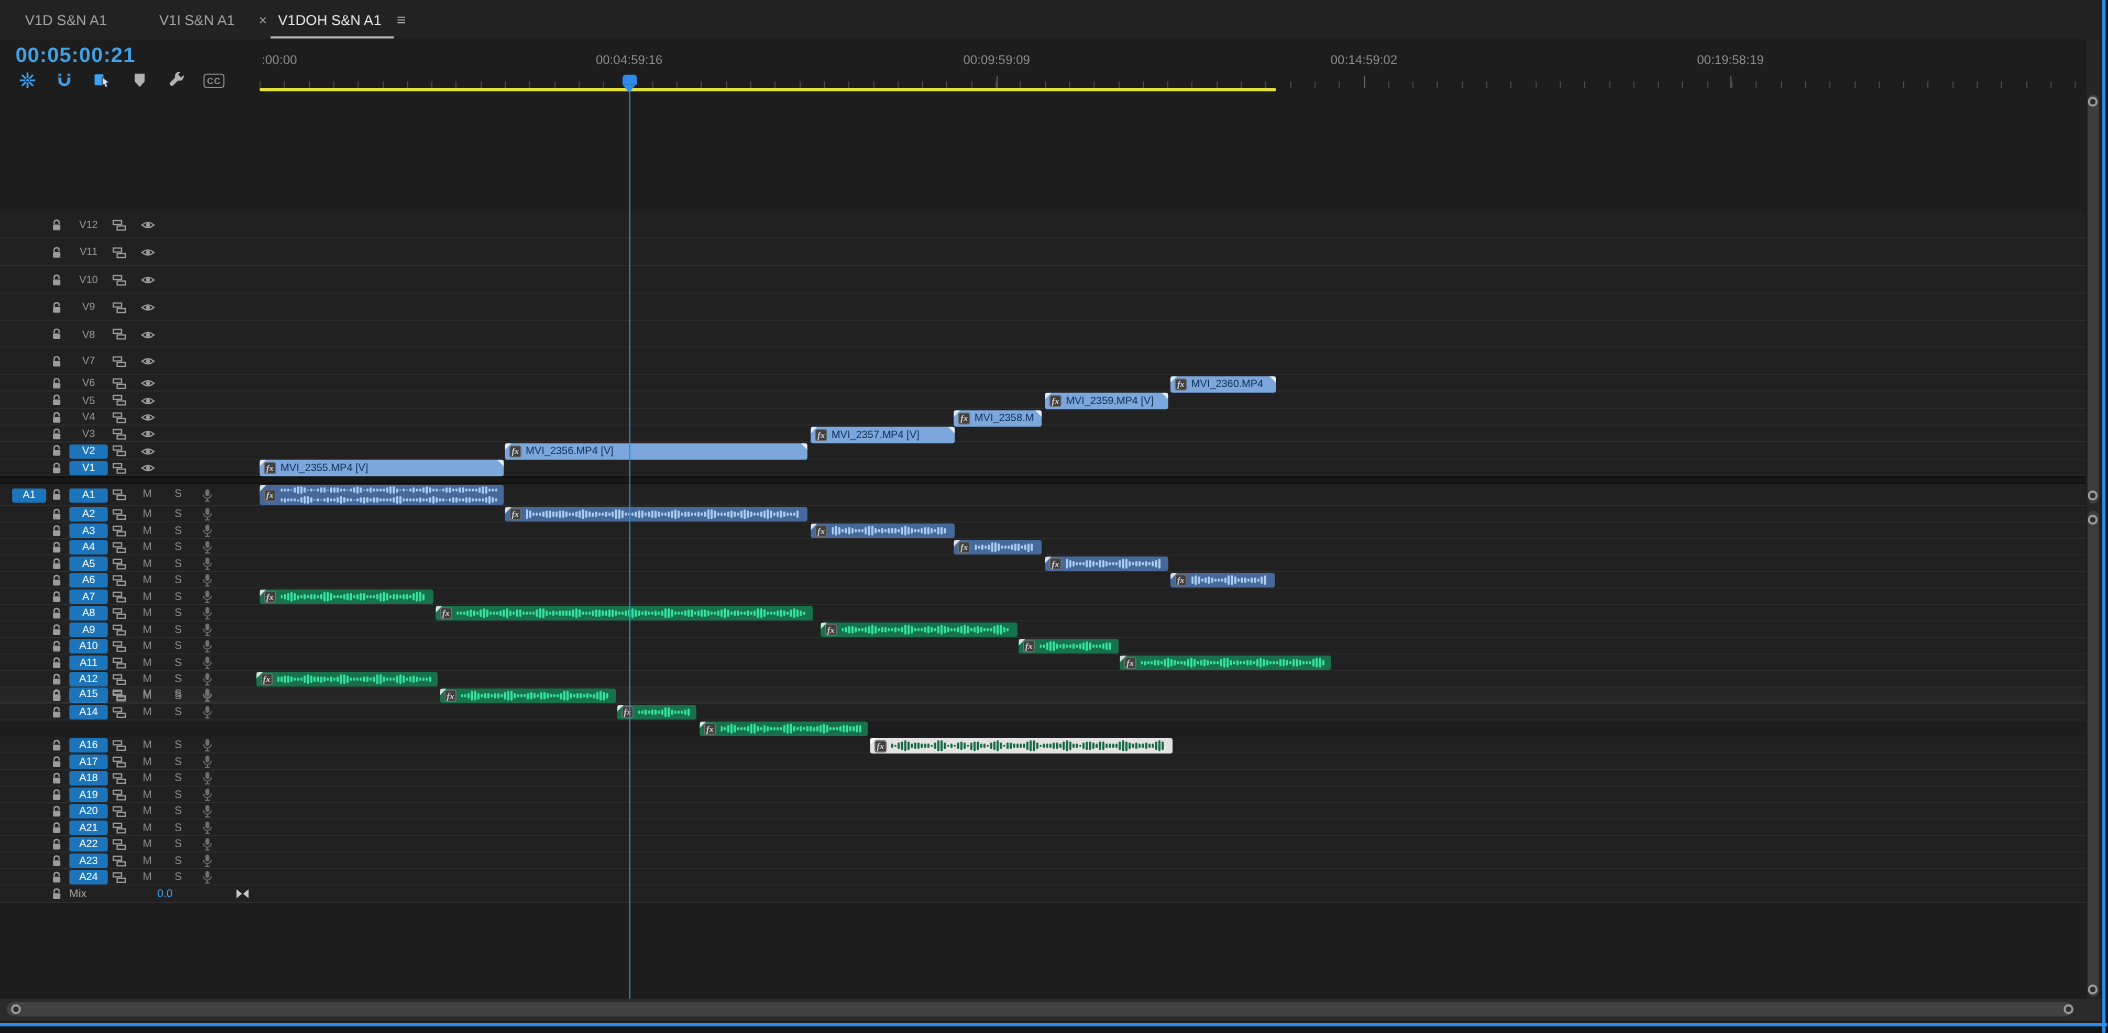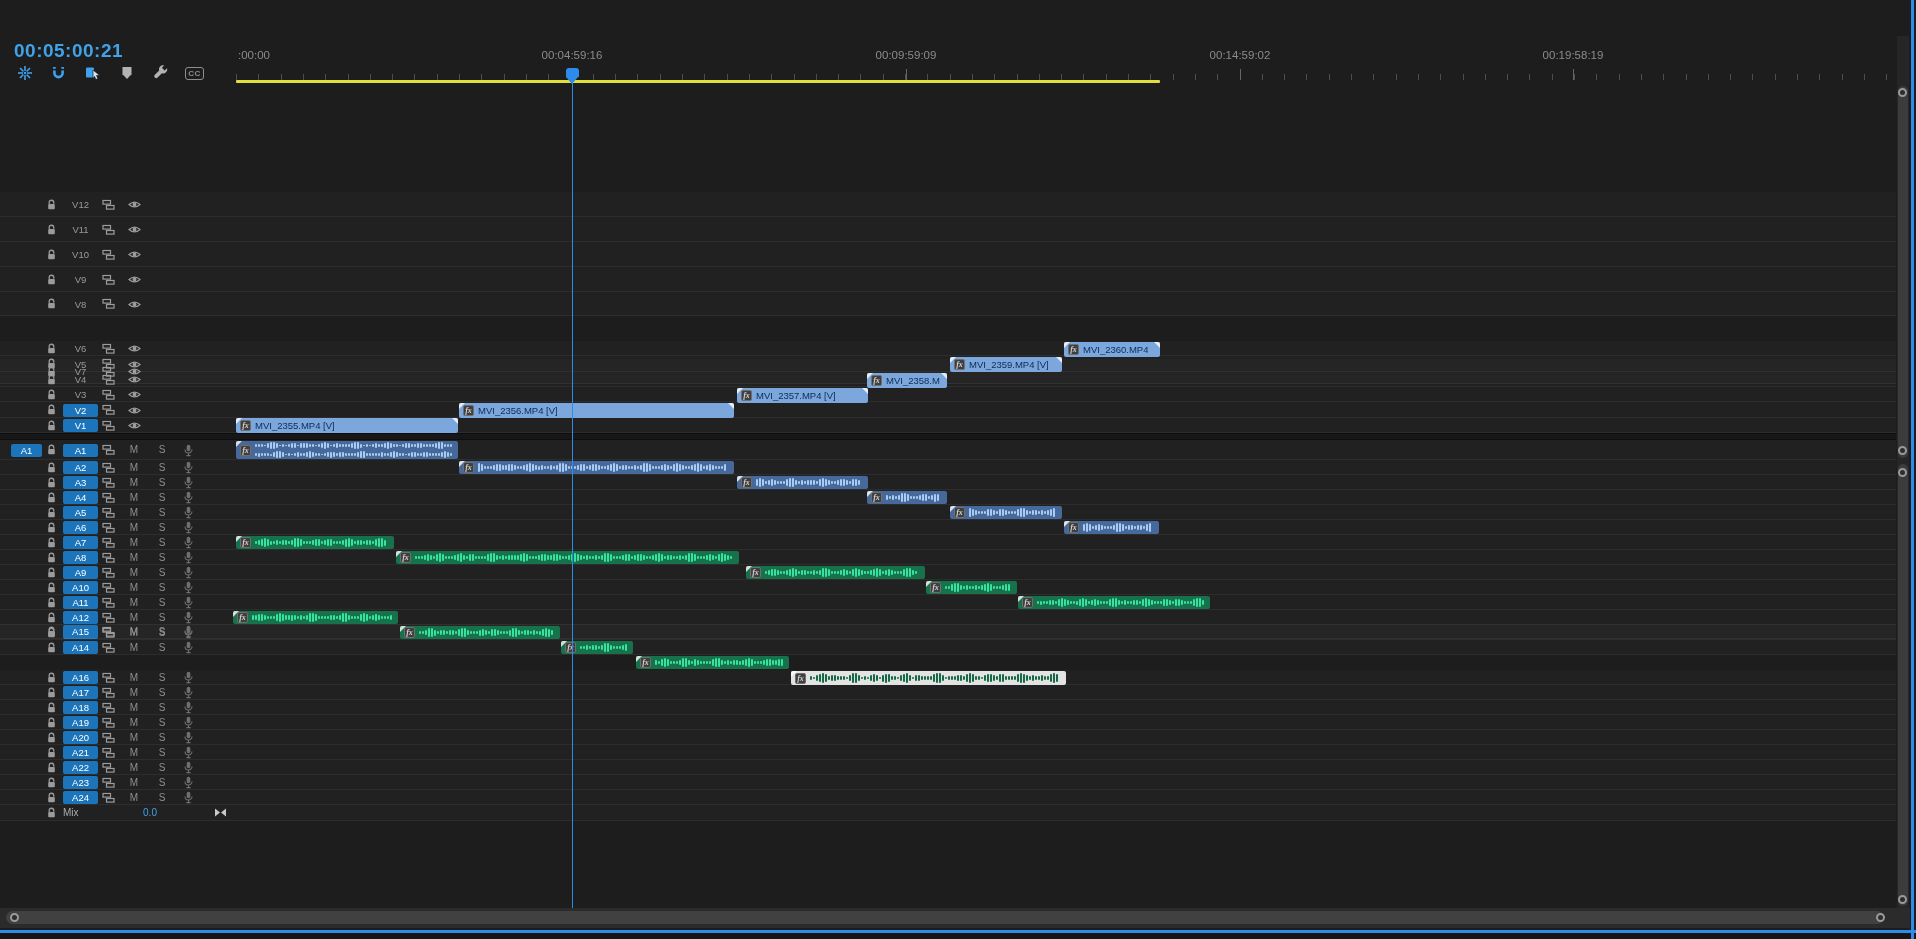--- a/index.html
+++ b/index.html
@@ -61,20 +61,34 @@
   #hsb-track{position:absolute;left:0;top:908px;width:1910px;height:20px;background:#2b2b2b;}
   #hsb-thumb{position:absolute;left:6px;top:911px;width:1878px;height:13px;background:#414141;border-radius:7px;z-index:65;}
   #focus-right{position:absolute;top:0;width:3px;height:939px;z-index:80;}
   #focus-bottom{position:absolute;left:0;top:930px;width:1916px;height:3px;z-index:80;}
   #below-border{position:absolute;left:0;top:933px;width:1916px;height:6px;background:#151515;}
 </style>
 </head>
 <body>
 
 <div id="panel">
+  <div id="tabbar">
+      <div class="tab" style="position: absolute; left: 0px; width: 120px;">
+        <span>V1D S&amp;N A1</span>
+      </div>
+      <div class="tab" style="position: absolute; left: 120px; width: 118px;">
+        <span>V1I  S&amp;N A1</span>
+      </div>
+      <div class="tab active" style="position: absolute; left: 238px; width: 128px;">
+        <span class="close">×</span>
+        <span>V1DOH S&amp;N A1</span>
+        <span class="pmenu">≡</span>
+        <div class="underline"></div>
+      </div>
+    </div>
 
   <div id="timecode" style="color: rgb(65, 162, 232);">00:05:00:21</div>
   <div id="toolbar">
       <div class="tbtn">
         <span style="display: inline-flex; align-items: center; justify-content: center; color: rgb(63, 162, 240);">
           <svg width="16" height="16" viewBox="0 0 16 16">
             <g stroke="currentColor" stroke-width="1.6">
               <line x1="8" y1="1" x2="8" y2="15"></line>
               <line x1="1" y1="8" x2="15" y2="8"></line>
               <line x1="3" y1="3" x2="13" y2="13"></line>
@@ -307,21 +321,21 @@
             <rect x="4.5" y="6.5" width="7.5" height="3.6" fill="none" stroke="currentColor" stroke-width="1.2"></rect>
           </svg>
         </span>
         <span style="display: inline-flex; align-items: center; justify-content: center; color: rgb(156, 156, 156); position: absolute; left: 128px; top: 6.5px;">
           <svg width="13" height="11" viewBox="0 0 13 11">
             <path d="M1 5.5 Q6.5 0.8 12 5.5 Q6.5 10.2 1 5.5 Z" fill="none" stroke="currentColor" stroke-width="1.2"></path>
             <circle cx="6.5" cy="5.5" r="1.9" fill="currentColor"></circle>
           </svg>
         </span>
       </div>
-      <div class="row" style="top: 316px; height: 25px; margin-top: 43px;">
+      <div class="row" style="top: 316px; height: 25px;">
         <span style="display: inline-flex; align-items: center; justify-content: center; color: rgb(156, 156, 156); position: absolute; left: 46px; top: 6.5px;">
           <svg width="11" height="12" viewBox="0 0 12 13">
             <path d="M3.5 5.5 V3.8 a2.5 2.5 0 0 1 5 0 V5" fill="none" stroke="currentColor" stroke-width="1.4"></path>
             <rect x="2.4" y="5.5" width="7.2" height="5.6" rx="1" fill="currentColor"></rect>
           </svg>
         </span>
         <div class="namebtn" style="top: 6px;">V7</div>
         <span style="display: inline-flex; align-items: center; justify-content: center; color: rgb(156, 156, 156); position: absolute; left: 102px; top: 6.5px;">
           <svg width="13" height="12" viewBox="0 0 13 12">
             <rect x="1" y="1.5" width="7.5" height="3.6" fill="none" stroke="currentColor" stroke-width="1.2"></rect>

